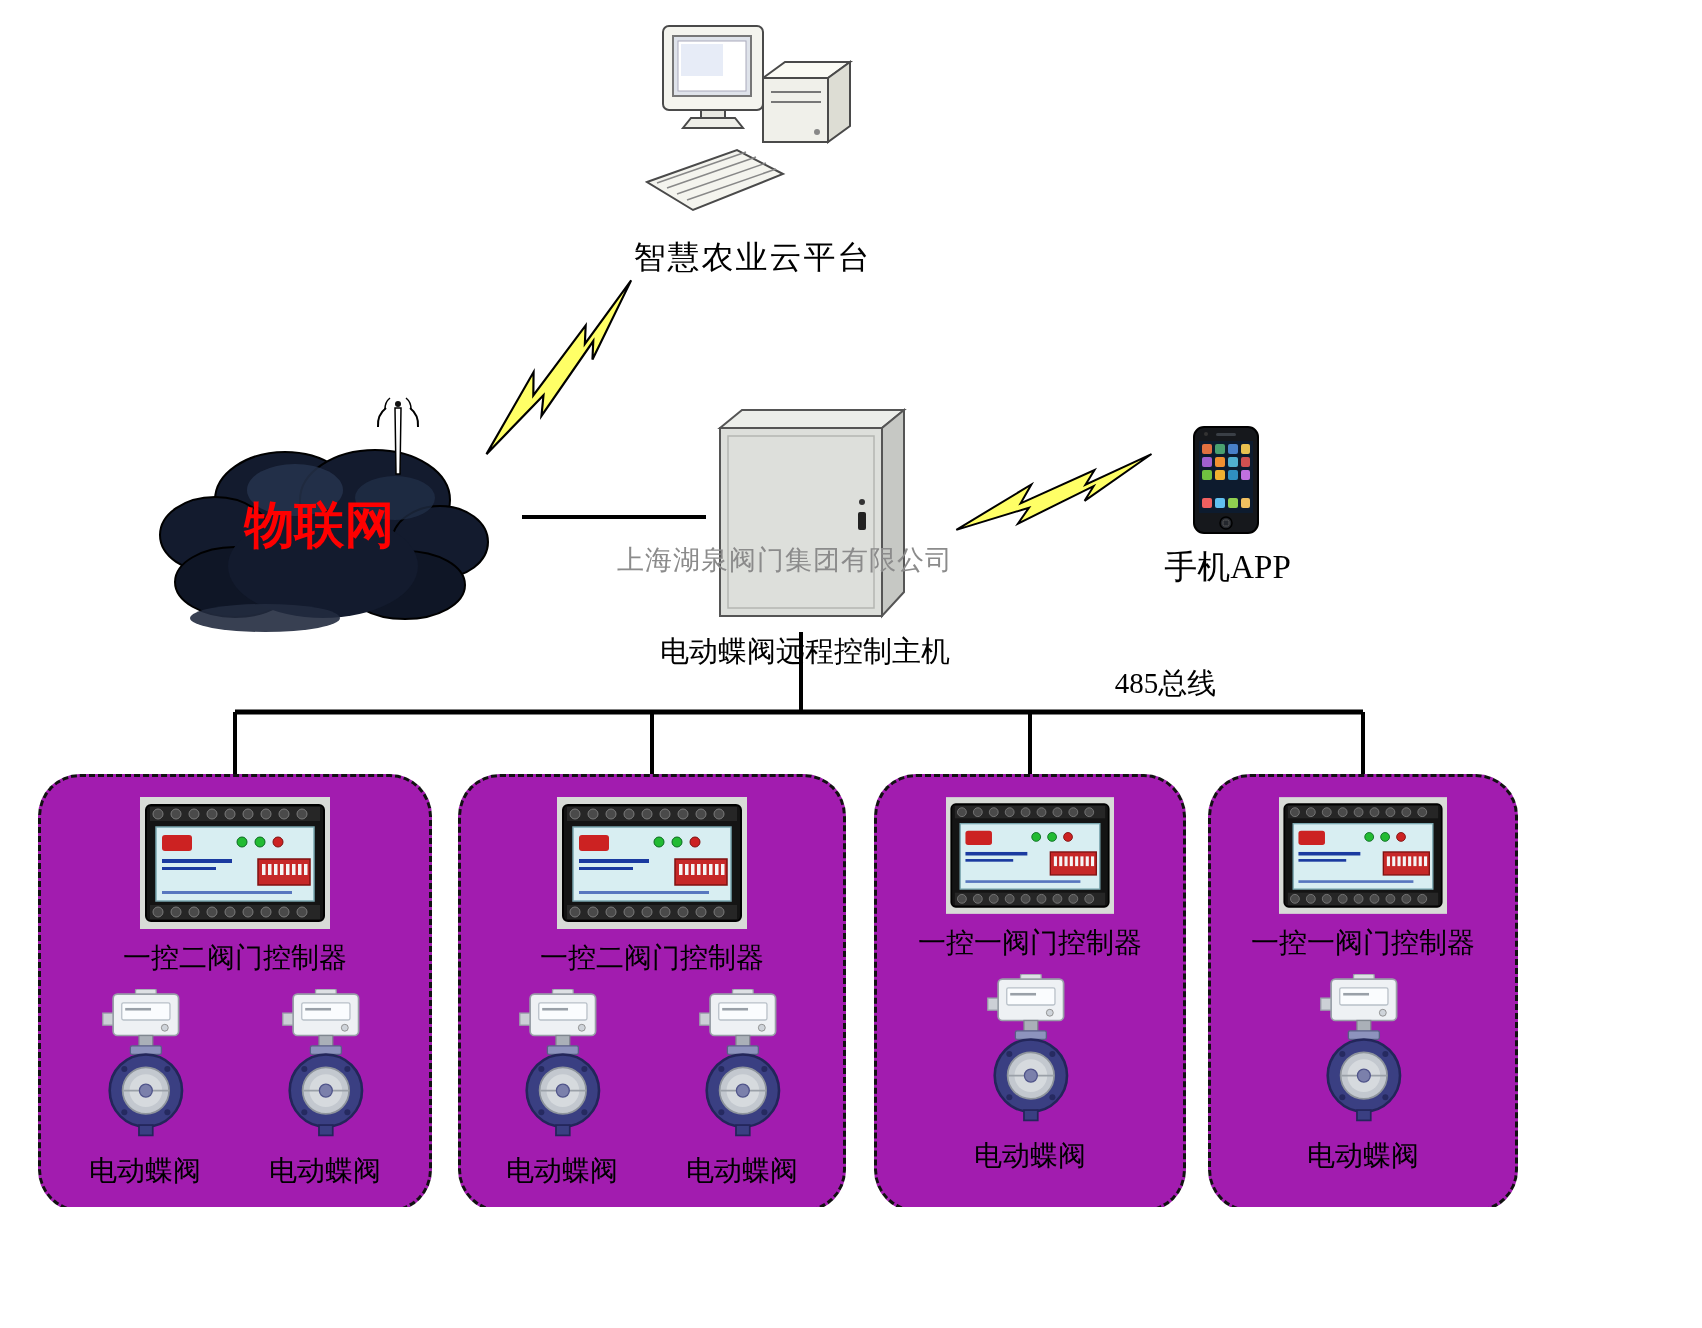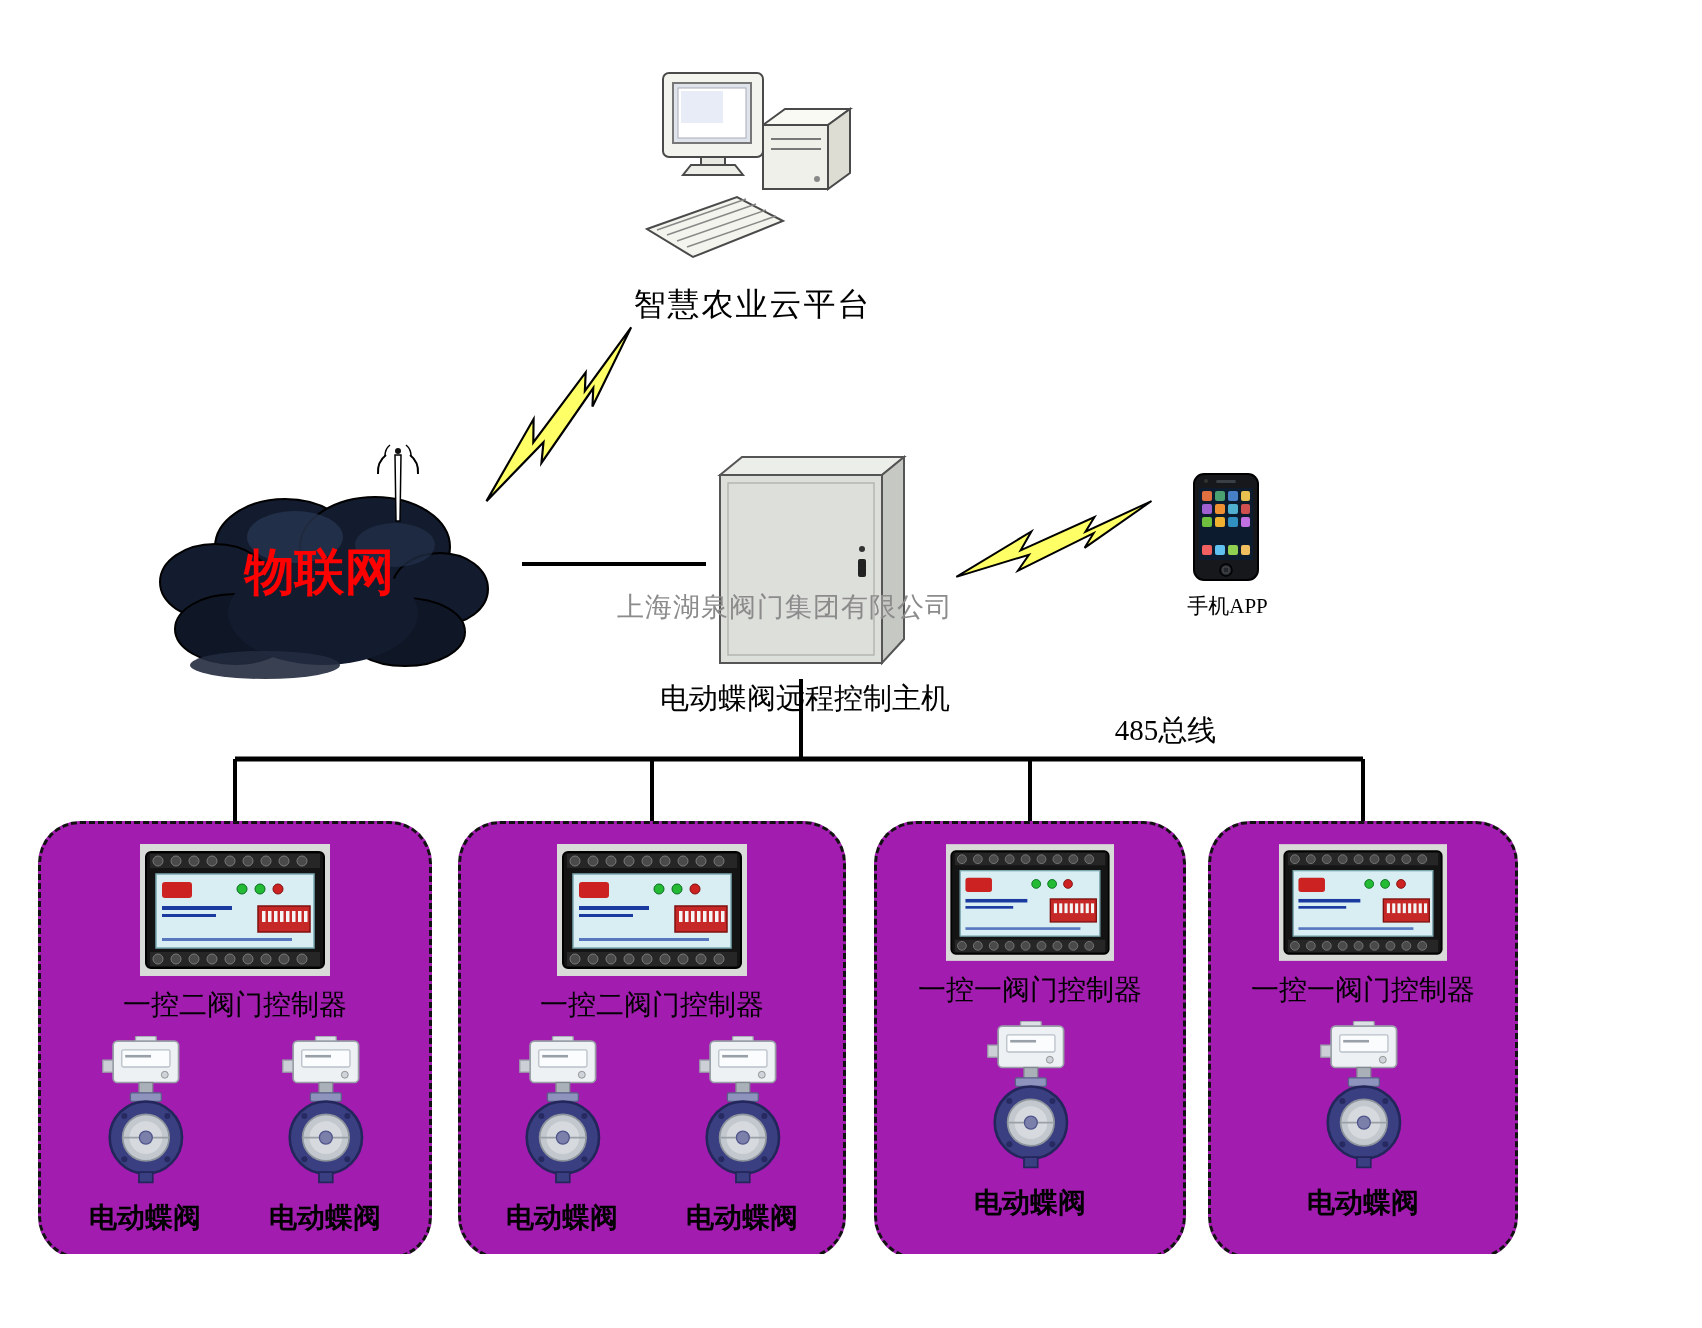--- a/index.html
+++ b/index.html
@@ -1,19 +1,19 @@
 <!DOCTYPE html>
 <html style="--c-iot: #ff0000; --c-bolt: #ffff66; --c-watermark: #8b8b8b;"><head>
 <meta charset="utf-8">
 <style>
   * { margin:0; padding:0; box-sizing:border-box; }
   html,body { background:#fff; }
   #canvas {
     position:relative; width:1702px; height:1207px; background:#fff;
-    font-family:"Liberation Serif","DejaVu Serif",serif; overflow:hidden;margin-top:47px;
+    font-family:"Liberation Serif","DejaVu Serif",serif; overflow:hidden;
   }
   .abs { position:absolute; }
   .label { color:#000; text-align:center; white-space:nowrap; }
 
   
   #wires { position:absolute; left:0; top:0; width:1702px; height:1328px; z-index:0; }
   .wire { stroke:#000; }
   .bolt { fill:var(--c-bolt,#ffff66); stroke:#000; stroke-width:2; }
 
   
@@ -26,40 +26,40 @@
                color:var(--c-iot,#ff0000); z-index:2; }
 
   
   .cabinet { left:708px; top:402px; width:200px; height:232px; z-index:1; }
   .watermark { left:600px; top:542px; width:370px; font-size:27px; letter-spacing:1px;
                color:var(--c-watermark,#8b8b8b); z-index:2; }
   .host-label { left:650px; top:632px; width:310px; font-size:29px; z-index:2; }
 
   
   .phone { left:1192px; top:425px; width:68px; height:110px; z-index:1; }
-  .phone-app-label { left:1160px; top:545px; width:135px; font-size:21px; }
+  .phone-app-label { left:1160px; top:545px; width:135px; font-size:33px; }
 
   .bus-label { left:1098px; top:664px; width:135px; font-size:29px; }
 
   
   .group-box {
     position:absolute; top:774px; height:438px;
     border:3px dashed #111; border-radius:42px;
     display:flex; flex-direction:column; align-items:center;
     padding-top:20px; z-index:1; background:#a21caf;
   }
   .g1 { left:38px;   width:394px; }
   .g2 { left:458px;  width:388px; }
   .g3 { left:874px;  width:312px; }
   .g4 { left:1208px; width:310px; }
 
   .ctrl2 { width:190px; height:132px; }
   .ctrl1 { width:168px; height:117px; }
   .controller-label { margin-top:10px; font-size:28px; text-align:center; white-space:nowrap; }
-  .valves { display:flex; margin-top:12px;font-weight:bold; }
+  .valves { display:flex; margin-top:12px; }
   .g1 .valves, .g2 .valves { gap:68px; }
   .valve-unit { display:flex; flex-direction:column; align-items:center; }
   .valve-art { width:112px; height:155px; }
   .valve-label { margin-top:8px; font-size:28px; text-align:center; white-space:nowrap; }
 </style>
 </head>
 <body>
 
 <svg width="0" height="0" style="position:absolute">
   <defs>

